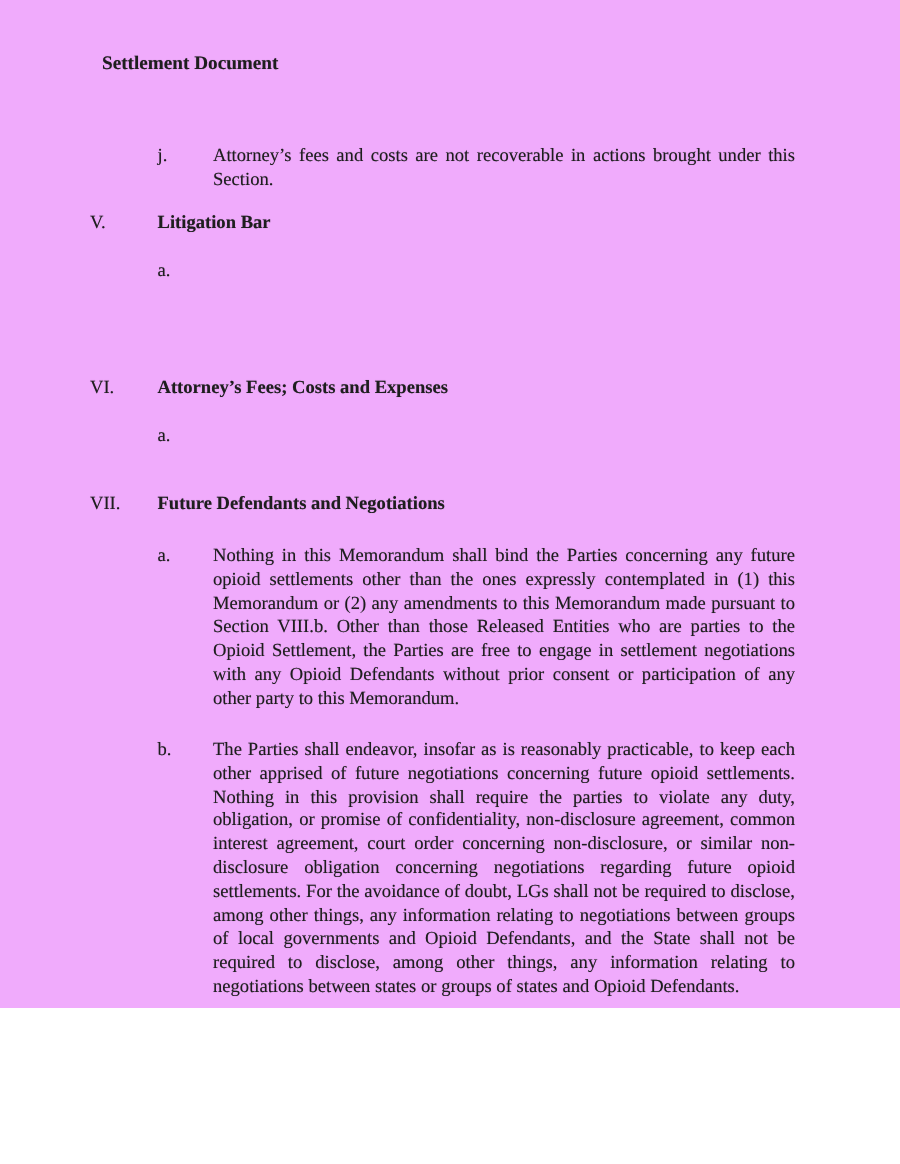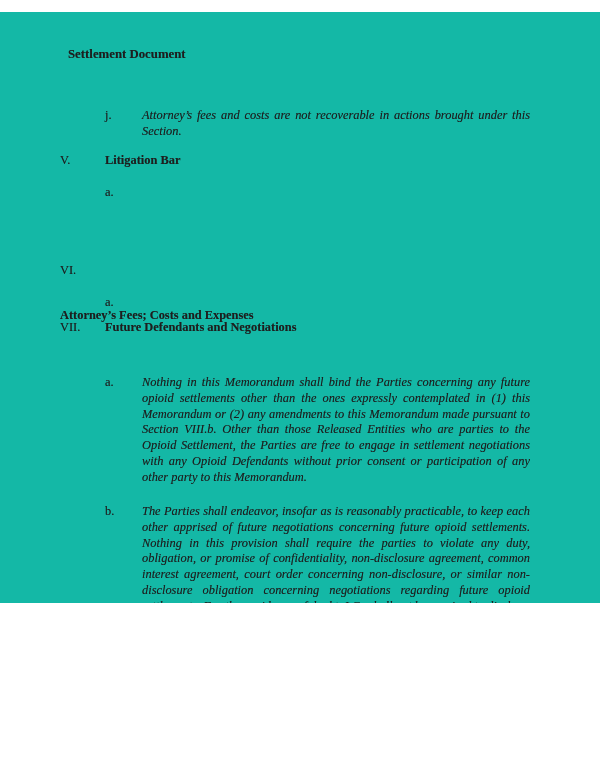--- a/index.html
+++ b/index.html
@@ -3,26 +3,25 @@
 <meta charset="utf-8">
 <style>
   html, body { margin: 0; padding: 0; }
   body {
     width: 600px; height: 776px;
     background: #ffffff;
     font-family: "Liberation Serif", "DejaVu Serif", serif;
   }
   .page {
     position: relative;
-    width: 600px; height: 591px;
-    background: #14b8a6;
+    width: 600px; height: 672px;
+    background: #f0abfc;
     overflow: hidden;
     color: #1e1e1e;
     text-shadow: 0 0 0.5px rgba(25,25,25,0.45); 
-    margin-top: 12px;
   }
   .doc-header {
     position: absolute;
     left: 68px; top: 35px; width: 480px;
     font-weight: 700;
     font-size: 12.8px;
     line-height: 15.6px;
   }
   .block {
     position: absolute;
@@ -35,29 +34,28 @@
   .section-row .numeral { flex: 0 0 45px; }
   .section-row .title   { flex: 1; font-weight: bold; }
   
   .sub-row { display: flex; padding-left: 45px; }
   .sub-row .label { flex: 0 0 37px; }
   .sub-row .text  {
     flex: 1; margin: 0;
     max-width: 388px;
     text-align: justify;
     text-align-last: left;
-    font-style: italic;
   }
   
   .b-j    { top: 96px; }
   .b-v    { top: 141px; }
   .b-va   { top: 173px; }
-  .b-vi   { top: 251px; flex-direction: column; }
+  .b-vi   { top: 251px; }
   .b-via  { top: 283px; }
-  .b-vii  { top: 308px; }
+  .b-vii  { top: 328px; }
   .b-viia { top: 363px; }
   .b-viib { top: 492px; }
   .page-number {
     position: absolute;
     left: 0; top: 726px; width: 600px;
     text-align: center;
     font-size: 12.4px;
   }
 </style>
 </head>

